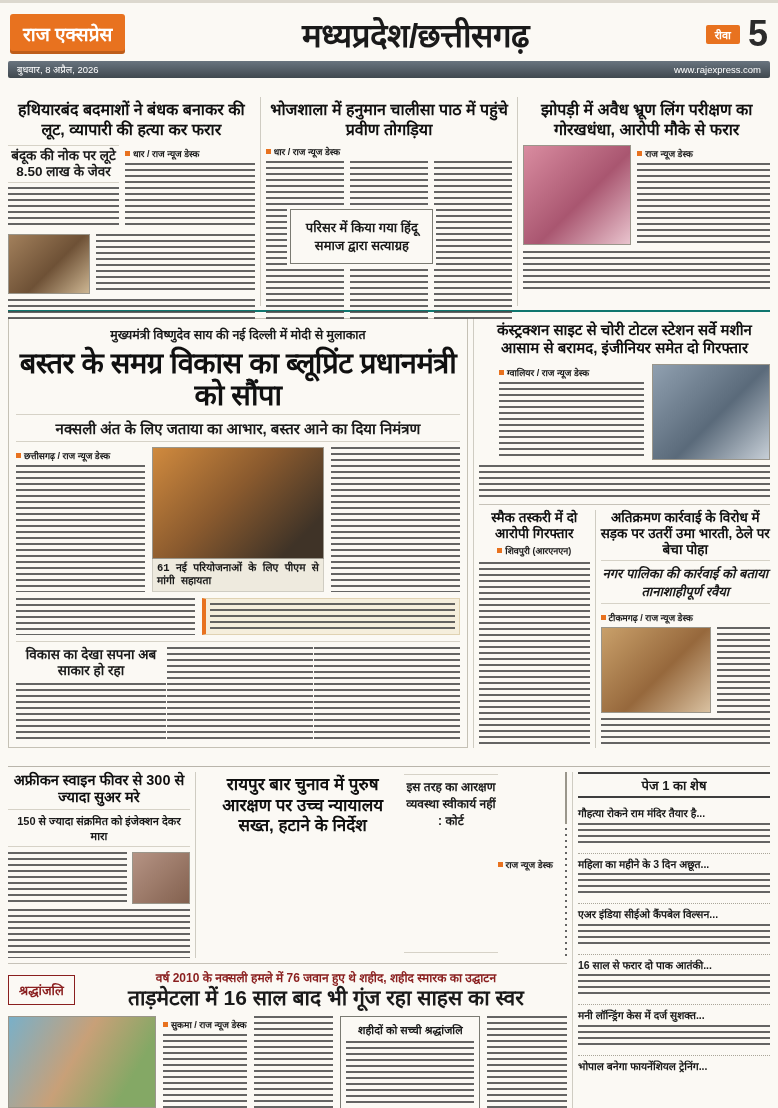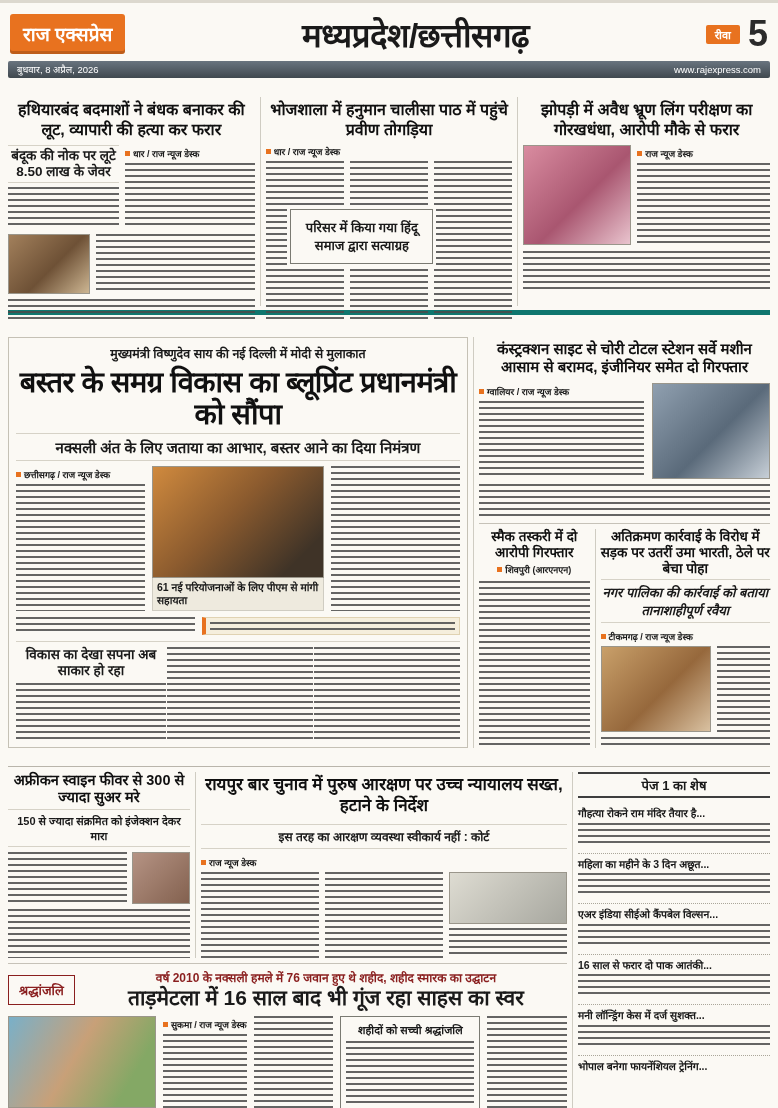--- a/index.html
+++ b/index.html
@@ -41,21 +41,21 @@
   .ph-crime    { background: linear-gradient(135deg,#a2805c,#6e5136 55%,#cdb693); }
   .ph-clinic   { background: linear-gradient(135deg,#d98ca0,#a95670 55%,#e9c4ce); }
   .ph-meet     { background: linear-gradient(135deg,#d08a3e,#8a5a2e 45%,#3f3327 85%); }
   .ph-police   { background: linear-gradient(135deg,#90a0b0,#5a6a7a 55%,#c7cfd7); }
   .ph-uma      { background: linear-gradient(135deg,#c9a univ); }
   .ph-uma      { background: linear-gradient(135deg,#c9a06a,#96683c 55%,#d9c1a1); }
   .ph-swine    { background: linear-gradient(135deg,#b59384,#83614f); }
   .ph-court    { background: linear-gradient(135deg,#dedcd2,#a7a79f); }
   .ph-memorial { background: linear-gradient(120deg,#79b0c9,#c8a078 45%,#84a865 80%); }
 
-  .caption-strong { font-size: 10.5px; font-weight: 800; background: #eeeade; border: 1px solid #cfccc2; border-top: none; padding: 3px 4px; line-height: 1.25; }
+  .caption-strong { font-size: 10.5px; font-weight: 800; background: #eeeade; border: 1px solid #cfccc2; border-top: none; padding: 3px 4px; line-height: 1.25; font-family: Liberation Mono, monospace; }
   .inset { border: 1px solid #7a7a72; background: #fbf9f4; text-align: center; font-weight: 800; font-size: 13px; padding: 9px 6px; line-height: 1.35; box-shadow: 0 0 0 3px #fbf9f4; }
   .hl { border: 1px solid #e0d2b2; border-left: 4px solid #e8721f; background: #f5eedc; padding: 4px; }
 
   
   .p1head { border-top: 2px solid #3e3e3e; border-bottom: 2px solid #3e3e3e; text-align: center; font-weight: 800; font-size: 13px; padding: 2px 0; margin-bottom: 5px; }
   .p1item { padding: 4px 0 6px; border-bottom: 1px dotted #aaa69a; }
   .p1item h4 { font-size: 10.5px; font-weight: 800; margin-bottom: 3px; line-height: 1.2; }
 
   
   .trib-label { border: 1.5px solid #8a1f1f; color: #8a1f1f; font-weight: 800; font-size: 13px; padding: 5px 10px; align-self: center; flex: 0 0 auto; }
@@ -133,21 +133,21 @@
               <span class="bdot"></span>
               <span>राज न्यूज डेस्क</span>
             </div>
           <div class="tx" style="flex:1;"></div>
         </div>
       </div>
       <div class="tx" style="height:40px; margin-top:6px;"></div>
     </article>
   </div>
 
-  <div class="row" style="height:438px; border-top:5px solid #0f766e; margin-top:4px; padding-top:22px;">
+  <div class="row" style="height:438px; border-top:2px solid #0f766e; margin-top:4px; padding-top:6px;">
 
     <section style="flex:0 0 460px; border:1px solid #c5c1b5; padding:6px 7px; display:flex; flex-direction:column;">
       <div class="kicker">मुख्यमंत्री विष्णुदेव साय की नई दिल्ली में मोदी से मुलाकात</div>
       <h1 class="headline h-xl">बस्तर के समग्र विकास का ब्लूप्रिंट प्रधानमंत्री को सौंपा</h1>
       <div class="subhead">नक्सली अंत के लिए जताया का आभार, बस्तर आने का दिया निमंत्रण</div>
 
       <div class="row" style="gap:7px; height:152px;">
         <div style="flex:1; display:flex; flex-direction:column;">
           <div class="byline">
               <span class="bdot"></span>
@@ -177,21 +177,21 @@
         <div class="tx" style="flex:1;"></div>
         <div class="tx" style="flex:1;"></div>
       </div>
     </section>
 
     <div class="vr"></div>
 
     <div style="flex:1; min-width:0; display:flex; flex-direction:column;">
       <article>
         <h2 class="headline h-md" style="font-size:15px;">कंस्ट्रक्शन साइट से चोरी टोटल स्टेशन सर्वे मशीन आसाम से बरामद, इंजीनियर समेत दो गिरफ्तार</h2>
-        <div class="row" style="gap:8px; height:96px;">
+        <div class="row" style="gap:8px; height:96px;margin-left:20px;">
           <div style="flex:1; display:flex; flex-direction:column;">
             <div class="byline">
                 <span class="bdot"></span>
                 <span>ग्वालियर / राज न्यूज डेस्क</span>
               </div>
             <div class="tx" style="flex:1;"></div>
           </div>
           <div class="photo ph-police" style="width:118px; height:96px;"></div>
         </div>
         <div class="tx" style="height:34px; margin-top:5px;"></div>
@@ -237,21 +237,21 @@
           <div class="subhead" style="font-size:11px;">150 से ज्यादा संक्रमित को इंजेक्शन देकर मारा</div>
           <div class="row" style="gap:5px; height:52px;">
             <div class="tx" style="flex:1;"></div>
             <div class="photo ph-swine" style="width:58px; height:52px;"></div>
           </div>
           <div class="tx" style="flex:1; margin-top:5px;"></div>
         </article>
 
         <div class="vr"></div>
 
-        <article style="flex:1; min-width:0; display:flex; flex-direction:column;">
+        <article style="flex:1; min-width:0; display:flex; flex-direction:row;">
           <h2 class="headline h-md" style="font-size:17px;">रायपुर बार चुनाव में पुरुष आरक्षण पर उच्च न्यायालय सख्त, हटाने के निर्देश</h2>
           <div class="subhead" style="font-size:12px;">इस तरह का आरक्षण व्यवस्था स्वीकार्य नहीं : कोर्ट</div>
           <div class="byline">
               <span class="bdot"></span>
               <span>राज न्यूज डेस्क</span>
             </div>
           <div class="row" style="gap:6px; flex:1;">
             <div class="tx" style="flex:1;"></div>
             <div class="tx" style="flex:1;"></div>
             <div style="flex:1; display:flex; flex-direction:column;">

